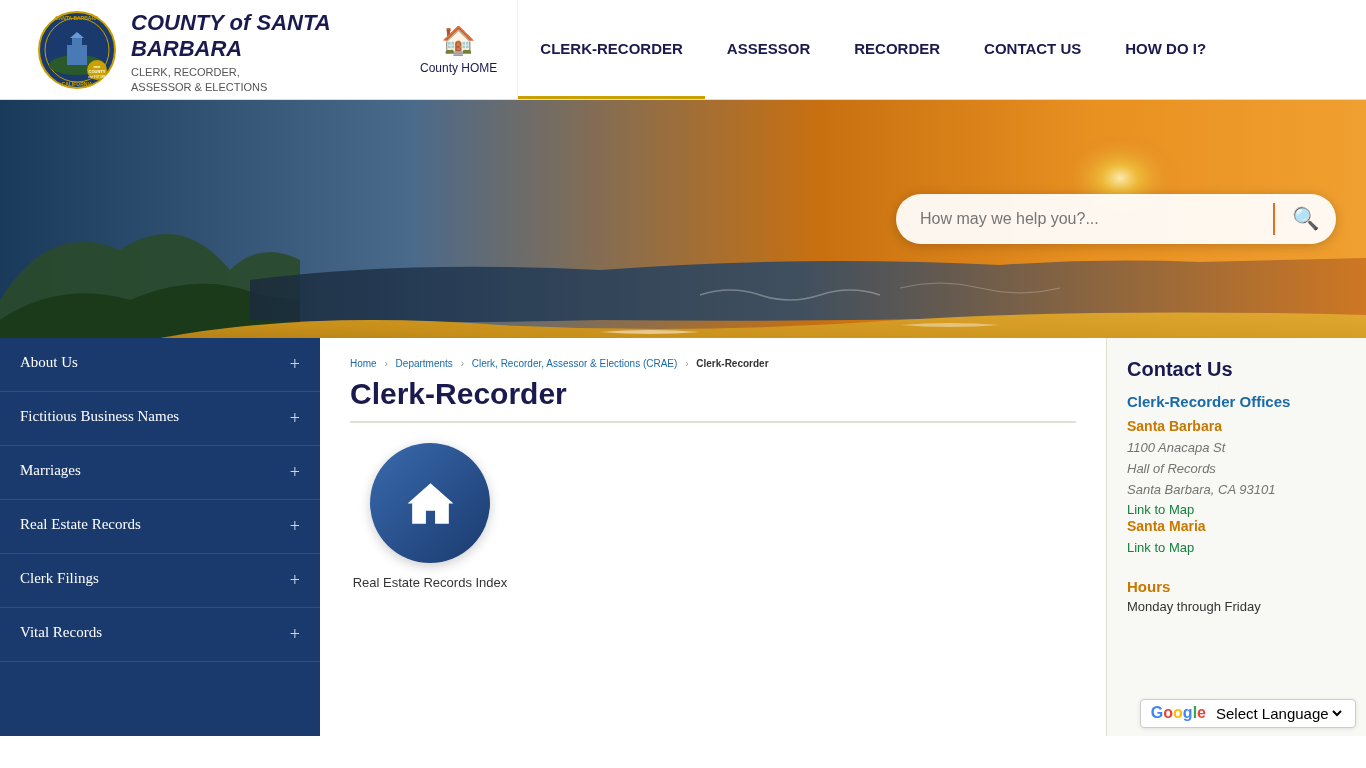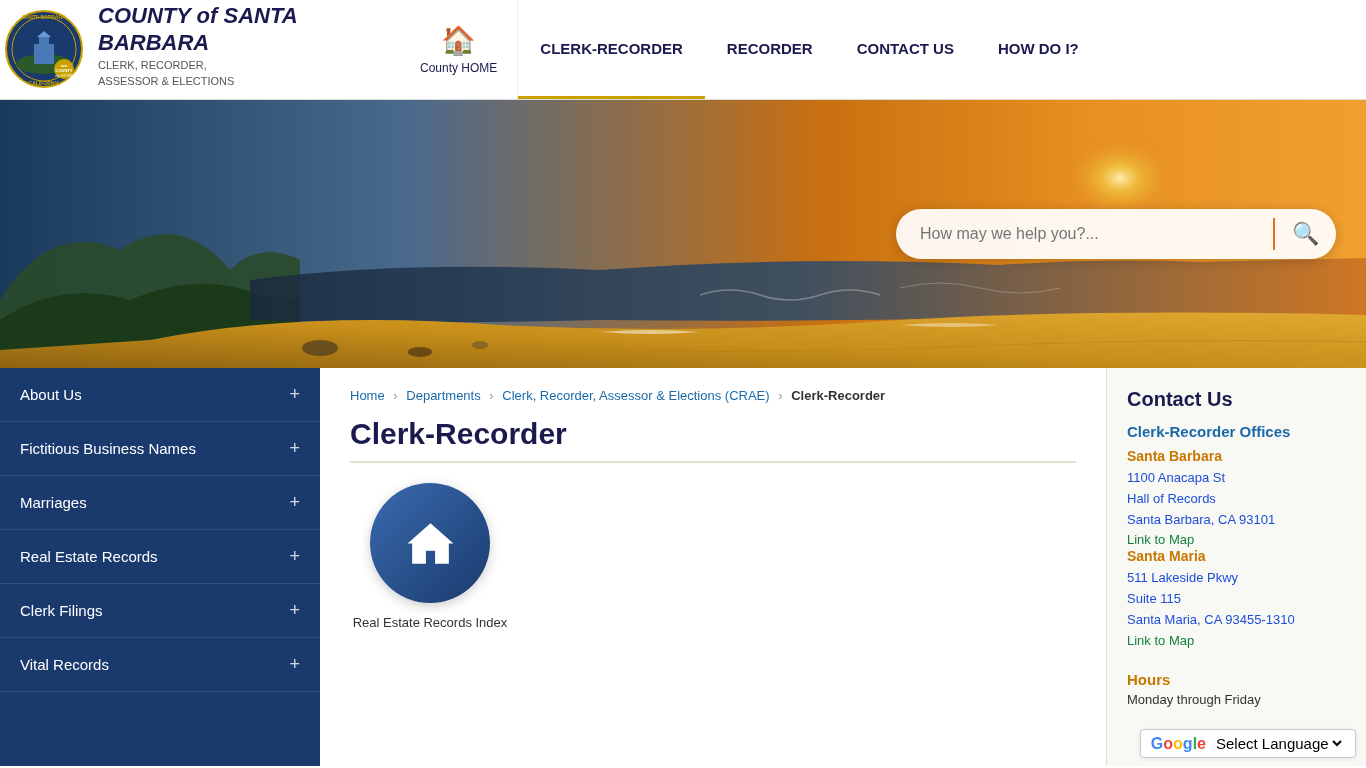--- a/index.html
+++ b/index.html
@@ -10,22 +10,22 @@
       display: flex;
       align-items: stretch;
       height: 100px;
       background: #fff;
       border-bottom: 1px solid #ddd;
       position: relative;
       z-index: 10;
     }
     .header-brand {
       display: flex;
-      align-items: flex-end;
-      padding: 10px 4px;
+      align-items: flex-start;
+      padding: 10px 37px;
       width: 400px;
       min-width: 400px;
       background: #fff;
     }
     .header-logo {
       width: 80px;
       height: 80px;
       margin-right: 14px;
       flex-shrink: 0;
     }
@@ -151,47 +151,48 @@
     
     .sidebar {
       width: 320px;
       min-width: 320px;
       background: #1a3a6e;
       padding-top: 0;
       overflow-y: auto;
     }
     .sidebar-item {
       display: flex;
-      align-items: center;
+      align-items: flex-start;
       justify-content: space-between;
       padding: 16px 20px;
       color: #fff;
       font-size: 15px;
       cursor: pointer;
       border-bottom: 1px solid rgba(255,255,255,0.1);
+      font-family: Liberation Serif, serif;
     }
     .sidebar-item-plus {
       font-size: 18px;
       color: #fff;
       opacity: 0.8;
     }
 
     
     .page-area {
       flex: 1;
       padding: 20px 30px;
       overflow-y: auto;
       background: #fff;
     }
 
     
     .breadcrumb {
-      font-size: 13px;
+      font-size: 10px;
       color: #555;
-      margin-bottom: 14px;
+      margin-bottom: 8px;
     }
     .breadcrumb a {
       color: #1a6aaa;
       text-decoration: none;
     }
     .breadcrumb .sep { margin: 0 5px; color: #999; }
     .breadcrumb .current { color: #333; font-weight: bold; }
 
     
     .page-title {
@@ -260,22 +261,23 @@
     .contact-office-title {
       font-size: 14px;
       font-weight: bold;
       color: #c87800;
       margin-bottom: 4px;
       margin-top: 12px;
     }
     .contact-office-title:first-of-type { margin-top: 0; }
     .contact-address {
       font-size: 13px;
-      color: #1d4ed8;
+      color: #737373;
       line-height: 1.6;
+      font-style: italic;
     }
     .contact-link {
       color: #15803d;
       font-size: 13px;
       text-decoration: none;
     }
     .contact-hours-title {
       font-size: 15px;
       font-weight: bold;
       color: #c87800;
@@ -286,21 +288,21 @@
       font-size: 13px;
       color: #333;
     }
 
     
     .translate-bar {
       position: absolute;
       bottom: 8px;
       right: 10px;
       display: flex;
-      align-items: center;
+      align-items: flex-start;
       background: #fff;
       border: 1px solid #ccc;
       border-radius: 4px;
       padding: 4px 10px;
       font-size: 13px;
       cursor: pointer;
       box-shadow: 0 1px 4px rgba(0,0,0,0.1);
     }
     .translate-bar .g-icon {
       font-size: 16px;
@@ -369,28 +371,29 @@
     </div>
   </div>
 
   <nav class="header-nav">
     <a class="nav-county-home" href="#">
       <span class="home-icon">🏠</span>
       <span>County HOME</span>
     </a>
     <div class="nav-main">
       <a class="nav-item active" href="#">CLERK-RECORDER</a>
+      <a class="nav-item" href="#">ASSESSOR</a>
       <a class="nav-item" href="#">RECORDER</a>
       <a class="nav-item" href="#">CONTACT US</a>
       <a class="nav-item how-do-i" href="#">HOW DO I?</a>
     </div>
   </nav>
 </header>
 
-<div style="position:relative; height:268px; overflow:hidden;">
+<div style="position:relative; height:238px; overflow:hidden;">
 
   <svg class="hero-landscape" xmlns="http://www.w3.org/2000/svg" viewBox="0 0 1366 270" preserveAspectRatio="xMidYMid slice">
 
     <defs>
       <linearGradient id="skyGrad" x1="0%" y1="0%" x2="100%" y2="0%">
         <stop offset="0%" style="stop-color:#1a3a5c"></stop>
         <stop offset="30%" style="stop-color:#4a6a8c"></stop>
         <stop offset="60%" style="stop-color:#c87010"></stop>
         <stop offset="80%" style="stop-color:#e89020"></stop>
         <stop offset="100%" style="stop-color:#f0a030"></stop>
@@ -509,25 +512,20 @@
       <div class="contact-address">
         <span>1100 Anacapa St</span><br>
         <span>Hall of Records</span><br>
         <span>Santa Barbara, CA 93101</span>
       </div>
       <a class="contact-link" href="#">Link to Map</a>
     </div>
 
     <div>
       <div class="contact-office-title">Santa Maria</div>
-      <div class="contact-address">
-        <span>511 Lakeside Pkwy</span><br>
-        <span>Suite 115</span><br>
-        <span>Santa Maria, CA 93455-1310</span>
-      </div>
       <a class="contact-link" href="#">Link to Map</a>
     </div>
 
     <div class="translate-bar">
       <span class="g-icon">
         <span>G</span><span>o</span><span>o</span><span>g</span><span>l</span><span>e</span>
       </span>
       <select>
         <option>Select Language</option>
         <option>Spanish</option>

